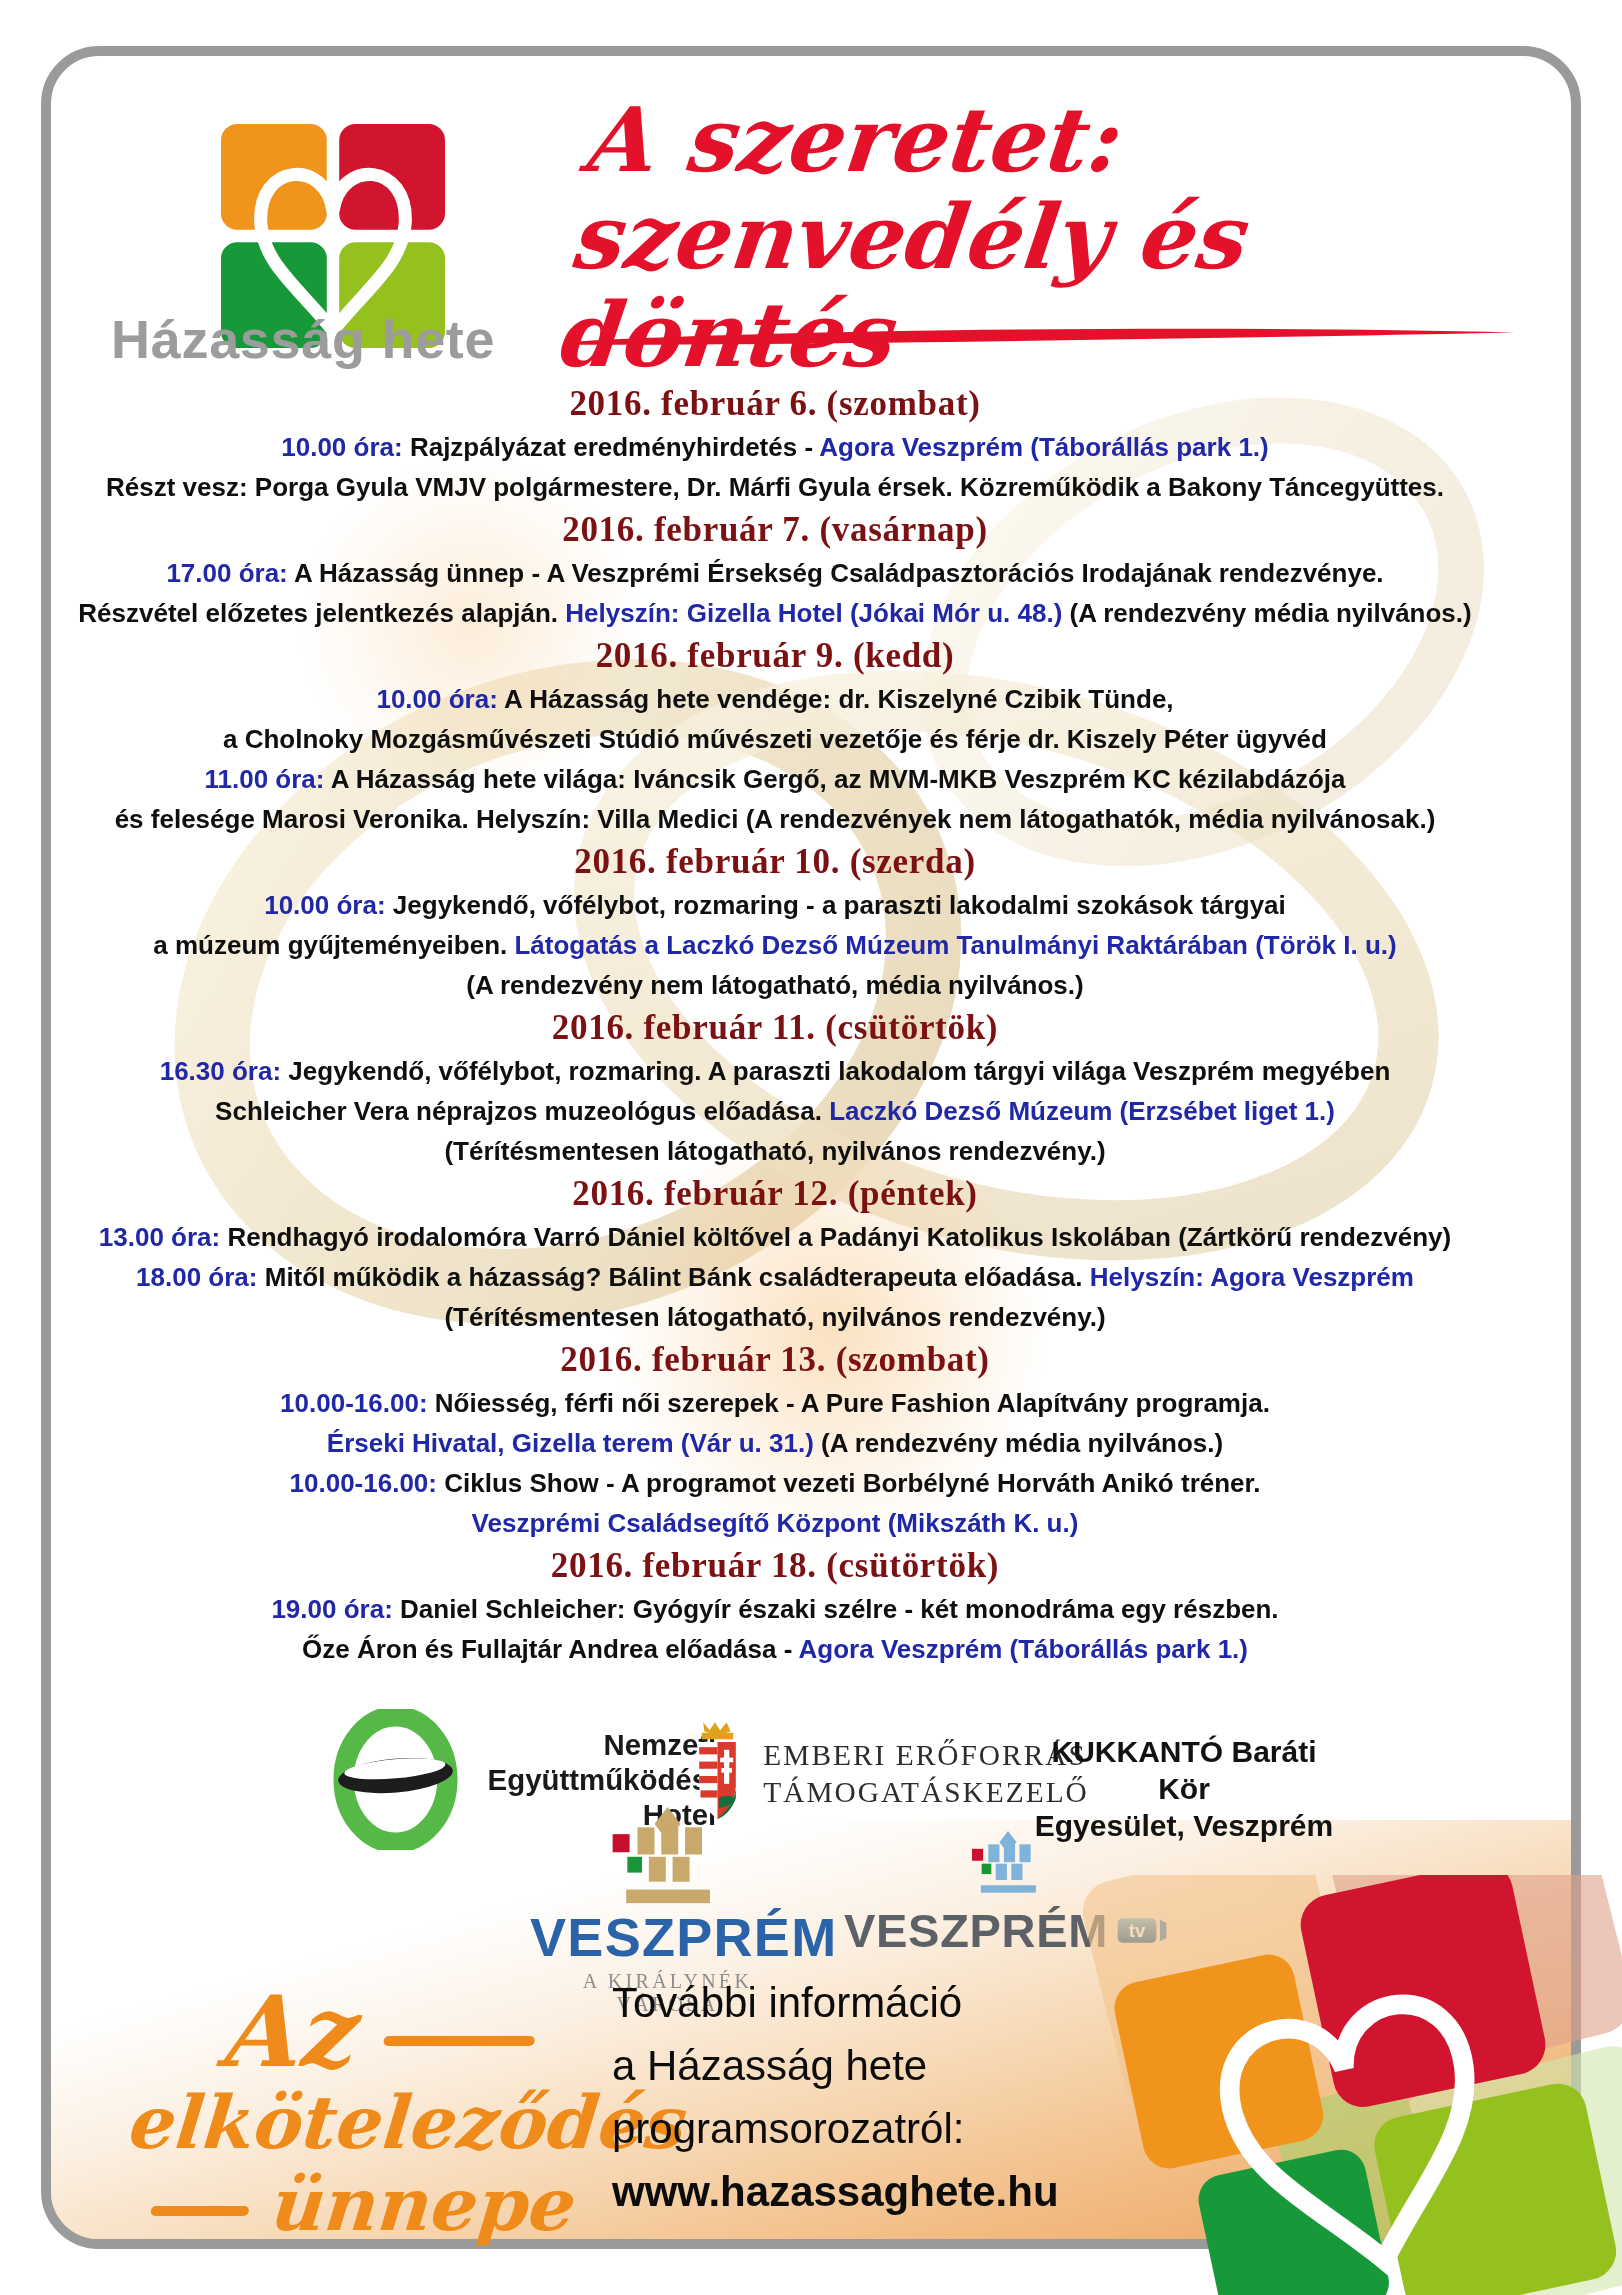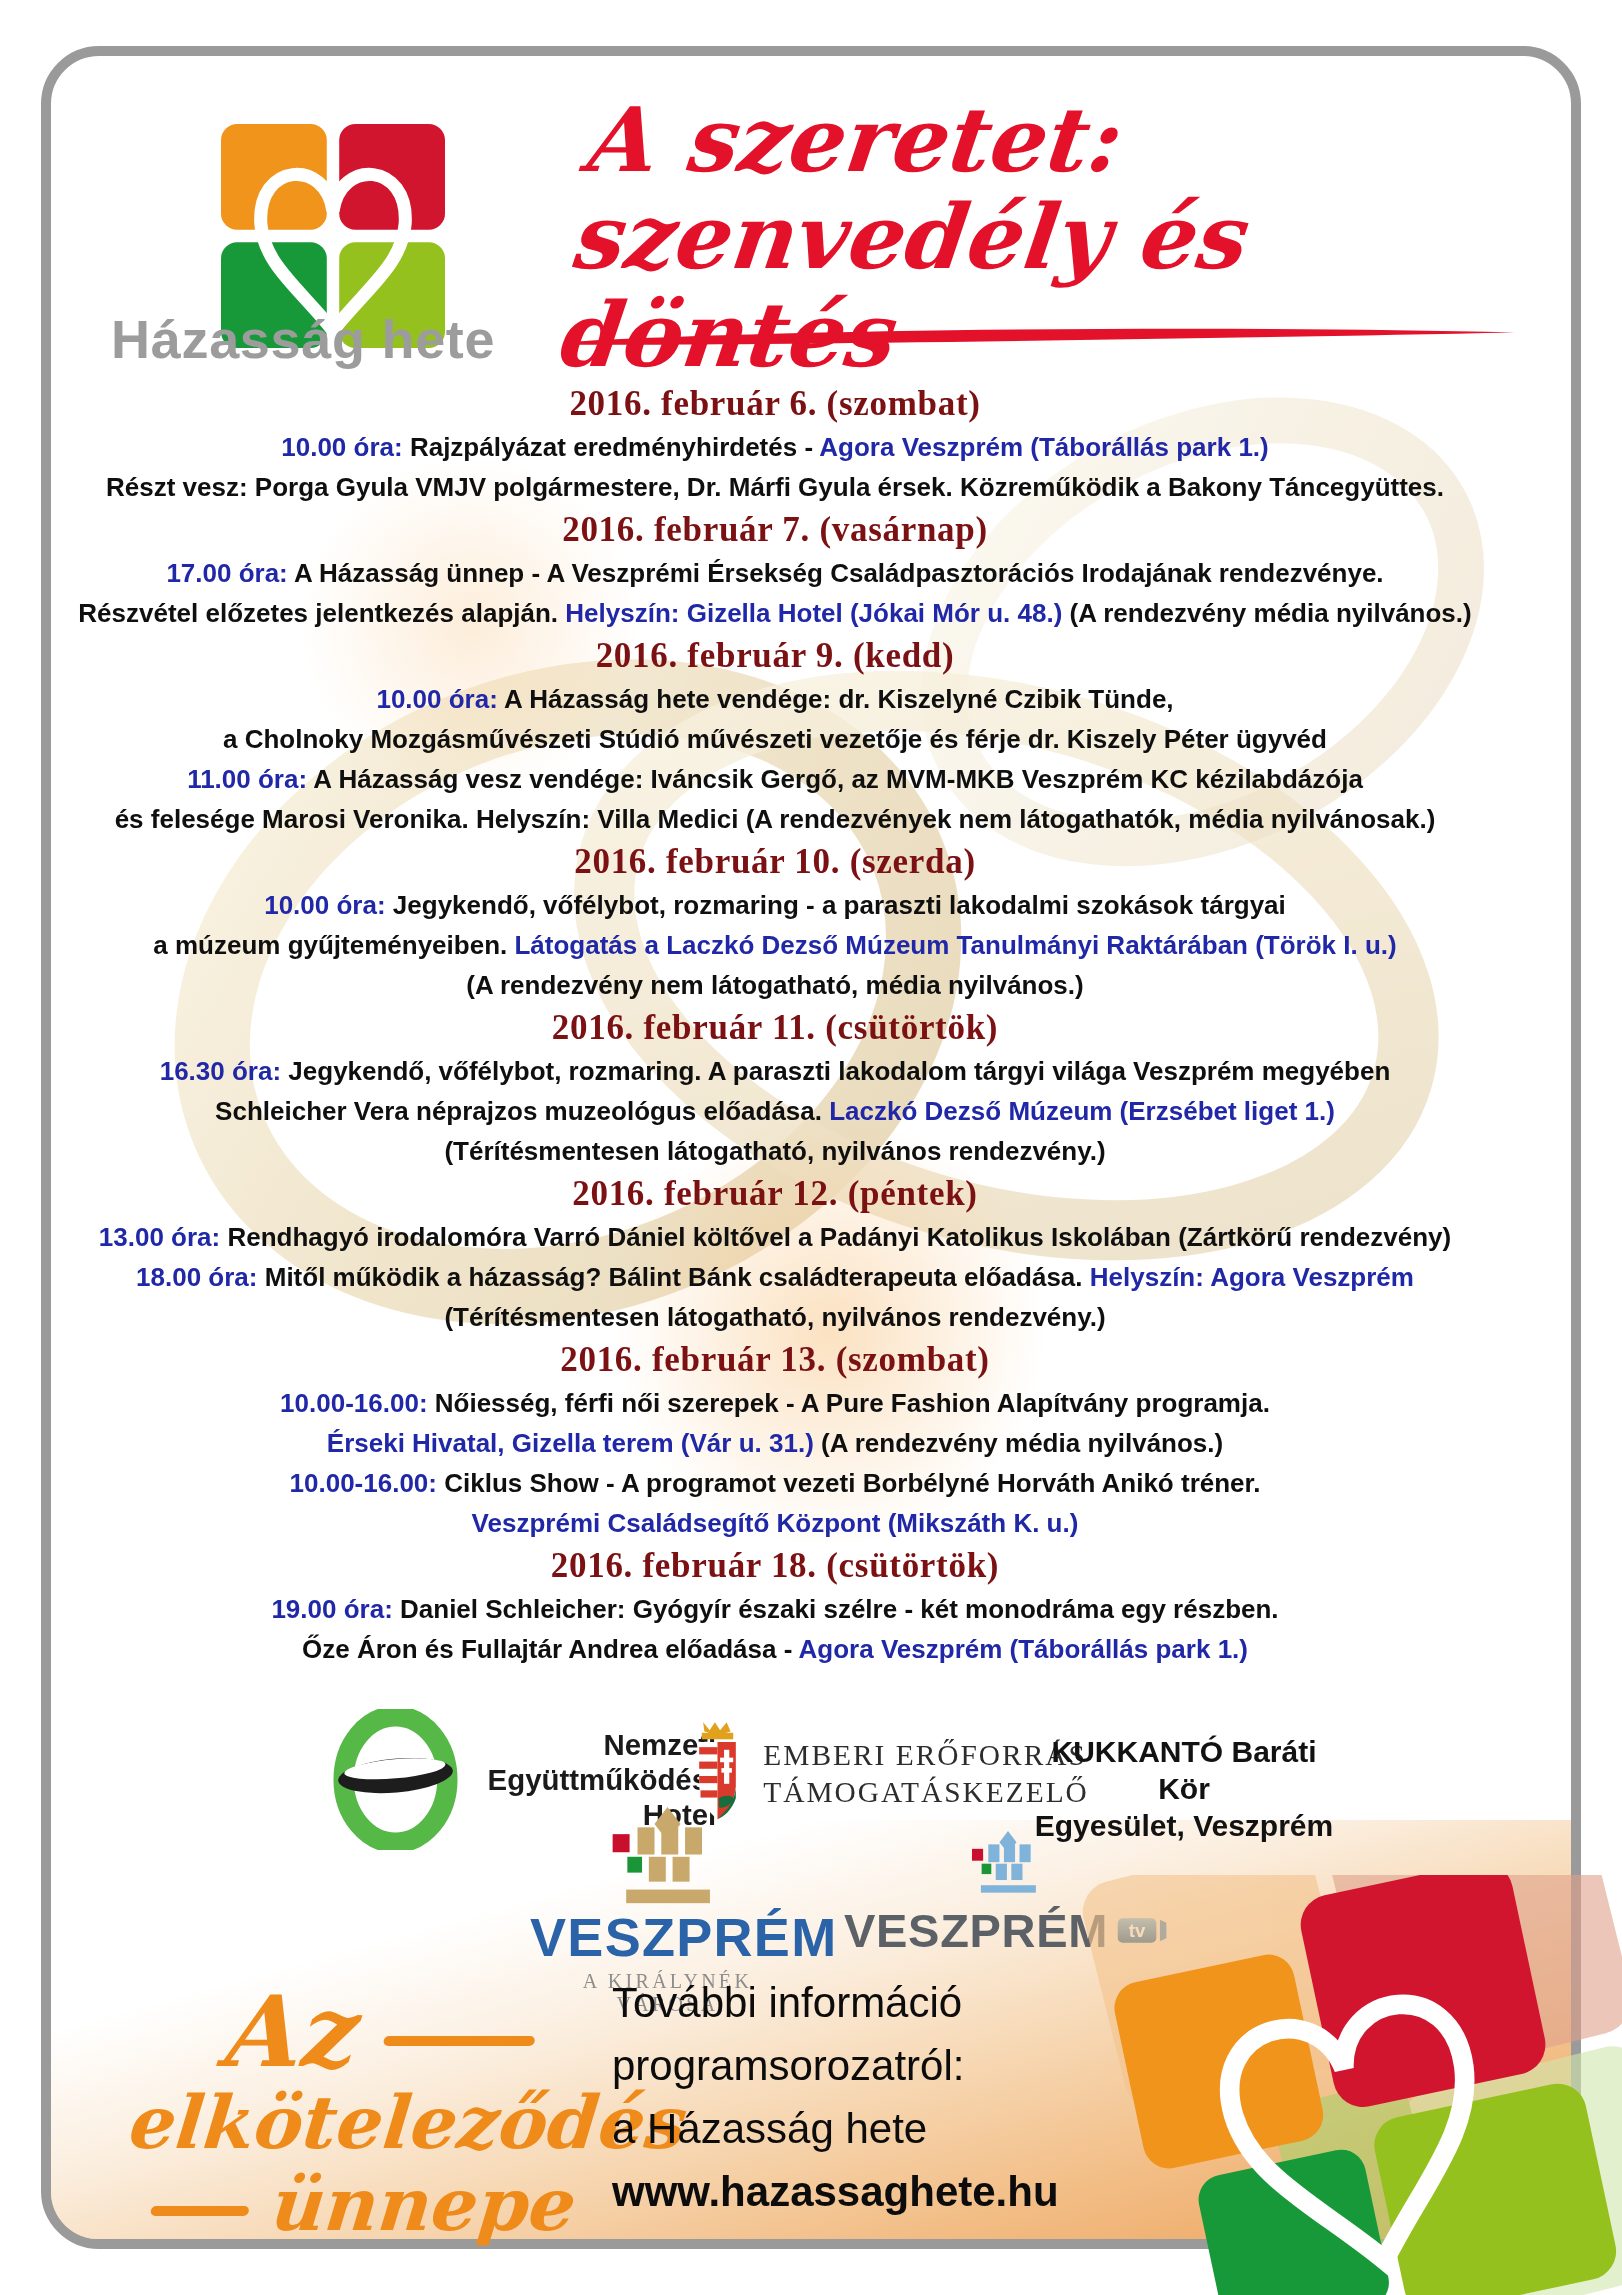--- a/index.html
+++ b/index.html
@@ -126,21 +126,21 @@
 <div class="program">
     <div class="sec-heading">2016. február 6. (szombat)</div>
     <div class="prog-line"><span class="seg-blue">10.00 óra: </span><span class="seg-black">Rajzpályázat eredményhirdetés - </span><span class="seg-blue">Agora Veszprém (Táborállás park 1.)</span></div>
     <div class="prog-line"><span class="seg-black">Részt vesz: Porga Gyula VMJV polgármestere, Dr. Márfi Gyula érsek. Közreműködik a Bakony Táncegyüttes.</span></div>
     <div class="sec-heading">2016. február 7. (vasárnap)</div>
     <div class="prog-line"><span class="seg-blue">17.00 óra: </span><span class="seg-black">A Házasság ünnep - A Veszprémi Érsekség Családpasztorációs Irodajának rendezvénye.</span></div>
     <div class="prog-line"><span class="seg-black">Részvétel előzetes jelentkezés alapján. </span><span class="seg-blue">Helyszín: Gizella Hotel (Jókai Mór u. 48.) </span><span class="seg-black">(A rendezvény média nyilvános.)</span></div>
     <div class="sec-heading">2016. február 9. (kedd)</div>
     <div class="prog-line"><span class="seg-blue">10.00 óra: </span><span class="seg-black">A Házasság hete vendége: dr. Kiszelyné Czibik Tünde,</span></div>
     <div class="prog-line"><span class="seg-black">a Cholnoky Mozgásművészeti Stúdió művészeti vezetője és férje dr. Kiszely Péter ügyvéd</span></div>
-    <div class="prog-line"><span class="seg-blue">11.00 óra: </span><span class="seg-black">A Házasság vesz vendége: Iváncsik Gergő, az MVM-MKB Veszprém KC kézilabdázója</span></div>
+    <div class="prog-line"><span class="seg-blue">11.00 óra: </span><span class="seg-black">A Házasság hete világa: Iváncsik Gergő, az MVM-MKB Veszprém KC kézilabdázója</span></div>
     <div class="prog-line"><span class="seg-black">és felesége Marosi Veronika. Helyszín: Villa Medici (A rendezvények nem látogathatók, média nyilvánosak.)</span></div>
     <div class="sec-heading">2016. február 10. (szerda)</div>
     <div class="prog-line"><span class="seg-blue">10.00 óra: </span><span class="seg-black">Jegykendő, vőfélybot, rozmaring - a paraszti lakodalmi szokások tárgyai</span></div>
     <div class="prog-line"><span class="seg-black">a múzeum gyűjteményeiben. </span><span class="seg-blue">Látogatás a Laczkó Dezső Múzeum Tanulmányi Raktárában (Török I. u.)</span></div>
     <div class="prog-line"><span class="seg-black">(A rendezvény nem látogatható, média nyilvános.)</span></div>
     <div class="sec-heading">2016. február 11. (csütörtök)</div>
     <div class="prog-line"><span class="seg-blue">16.30 óra: </span><span class="seg-black">Jegykendő, vőfélybot, rozmaring. A paraszti lakodalom tárgyi világa Veszprém megyében</span></div>
     <div class="prog-line"><span class="seg-black">Schleicher Vera néprajzos muzeológus előadása. </span><span class="seg-blue">Laczkó Dezső Múzeum (Erzsébet liget 1.)</span></div>
     <div class="prog-line"><span class="seg-black">(Térítésmentesen látogatható, nyilvános rendezvény.)</span></div>
     <div class="sec-heading">2016. február 12. (péntek)</div>
@@ -248,22 +248,22 @@
     <span>Az</span><span class="dash" style="width:151px;margin-left:26px;"></span>
   </div>
   <div class="script-l2">elköteleződés</div>
   <div class="script-l3">
     <span class="dash" style="width:98px;margin-right:23.6px;"></span><span>ünnepe</span>
   </div>
 </div>
 
 <div class="info">
   <div>További információ</div>
+  <div>a Házasság hete</div>
   <div>programsorozatról:</div>
-  <div>a Házasság hete</div>
   <div class="info-url">www.hazassaghete.hu</div>
 </div>
 
 <svg class="heart-art" viewBox="0 0 850 650">
   <g transform="rotate(-14 425 325)" opacity="0.6">
     <rect x="95" y="-70" width="360" height="360" rx="48" fill="#f4c38c"></rect>
     <rect x="480" y="-90" width="400" height="430" rx="54" fill="#e0a28b"></rect>
     <rect x="490" y="360" width="380" height="360" rx="50" fill="#d2e7ad"></rect>
     <rect x="300" y="330" width="210" height="240" rx="34" fill="#a9d16c"></rect>
   </g>

